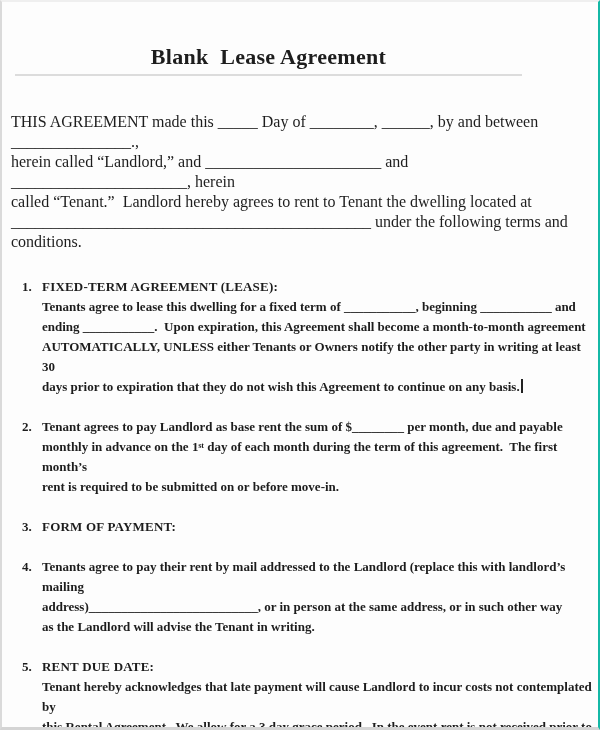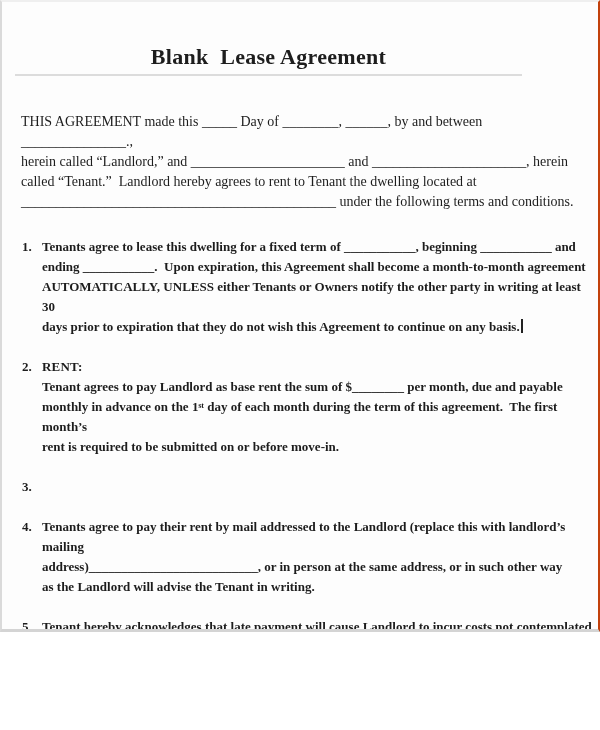--- a/index.html
+++ b/index.html
@@ -10,25 +10,25 @@
     --edge:#dadada;
   }
   *{margin:0;padding:0;box-sizing:border-box;}
   html,body{background:#ffffff;}
   body{
     width:600px;height:730px;
     font-family:"Liberation Serif","DejaVu Serif",serif;
     color:var(--ink);
   }
   .page{
-    width:600px;height:632px;
+    width:600px;height:730px;
     background:var(--page-bg);
     border-top:2px solid #efefef;
     border-left:2px solid var(--edge);
-    border-right:2px solid #c2410c;
+    border-right:2px solid #14b8a6;
     border-bottom:3px solid #d4d4d4;
     overflow:hidden;
   }
   header.doc-header{
     margin:42px 0 0 13px;
     width:507px;
     text-align:center;
   }
   h1.doc-title{
     font-size:22px;
@@ -37,22 +37,22 @@
     letter-spacing:0.3px;
     white-space:pre;
   }
   .title-rule{
     margin-top:4px;
     height:2px;
     background:var(--rule-dark);
     border-bottom:2px solid var(--rule-light);
   }
   .intro{
-    margin:36px 6px 0 19px;
-    font-size:14px;
+    margin:36px 6px 0 9px;
+    font-size:16px;
     line-height:20px;
     white-space:pre-wrap;
   }
   .sections{
     list-style:none;
     margin-top:25px;
   }
   .section{
     display:flex;
     margin-bottom:20px;
@@ -98,55 +98,57 @@
   <p class="intro">THIS AGREEMENT made this _____ Day of ________, ______, by and between _______________.,
 herein called “Landlord,” and ______________________ and ______________________, herein
 called “Tenant.”  Landlord hereby agrees to rent to Tenant the dwelling located at
 _____________________________________________ under the following terms and conditions.</p>
 
   <ol class="sections">
 
     <li class="section">
       <span class="sec-num">1.</span>
       <div class="sec-content">
+        <div class="sec-heading">FIXED-TERM AGREEMENT (LEASE):</div>
         <div class="sec-body"><span>Tenants agree to lease this dwelling for a fixed term of ___________, beginning ___________ and
 ending ___________.  Upon expiration, this Agreement shall become a month-to-month agreement
 AUTOMATICALLY, UNLESS either Tenants or Owners notify the other party in writing at least 30
 days prior to expiration that they do not wish this Agreement to continue on any basis.</span><span class="caret"></span></div>
       </div>
     </li>
 
     <li class="section">
       <span class="sec-num">2.</span>
       <div class="sec-content">
-        <div class="sec-heading">RENT:</div>
         <div class="sec-body"><span>Tenant agrees to pay Landlord as base rent the sum of $________ per month, due and payable
 monthly in advance on the 1ˢᵗ day of each month during the term of this agreement.  The first month’s
 rent is required to be submitted on or before move-in.</span></div>
       </div>
     </li>
 
     <li class="section">
       <span class="sec-num">3.</span>
       <div class="sec-content">
+        <div class="sec-heading">FORM OF PAYMENT:</div>
       </div>
     </li>
 
     <li class="section">
       <span class="sec-num">4.</span>
       <div class="sec-content">
         <div class="sec-body"><span>Tenants agree to pay their rent by mail addressed to the Landlord (replace this with landlord’s mailing
 address)__________________________, or in person at the same address, or in such other way
 as the Landlord will advise the Tenant in writing.</span></div>
       </div>
     </li>
 
     <li class="section">
       <span class="sec-num">5.</span>
       <div class="sec-content">
+        <div class="sec-heading">RENT DUE DATE:</div>
         <div class="sec-body"><span>Tenant hereby acknowledges that late payment will cause Landlord to incur costs not contemplated by
 this Rental Agreement.  We allow for a 3 day grace period.  In the event rent is not received prior to
 the 4ᵗʰ of the month, Tenant agrees to pay a $25 late fee, plus an additional $5 per day for every day</span></div>
       </div>
     </li>
 
   </ol>
 </div>
 
 </body></html>

